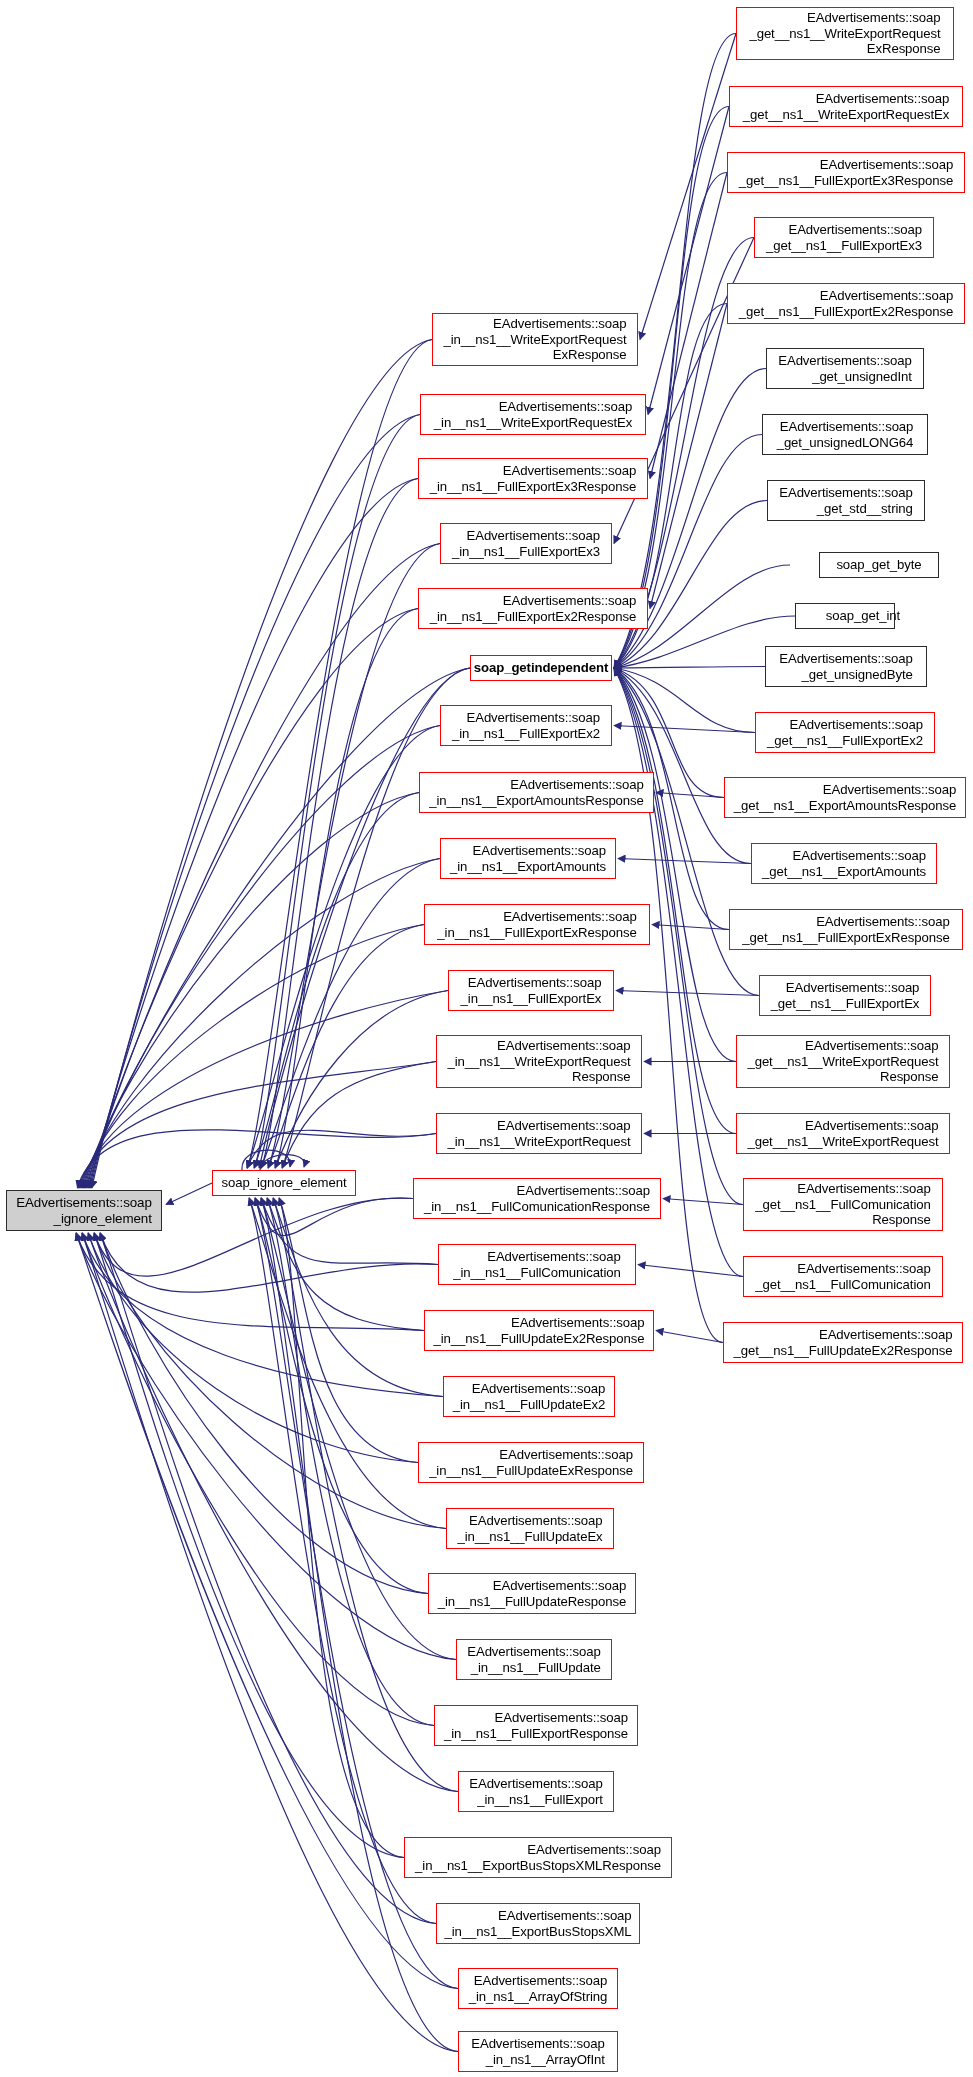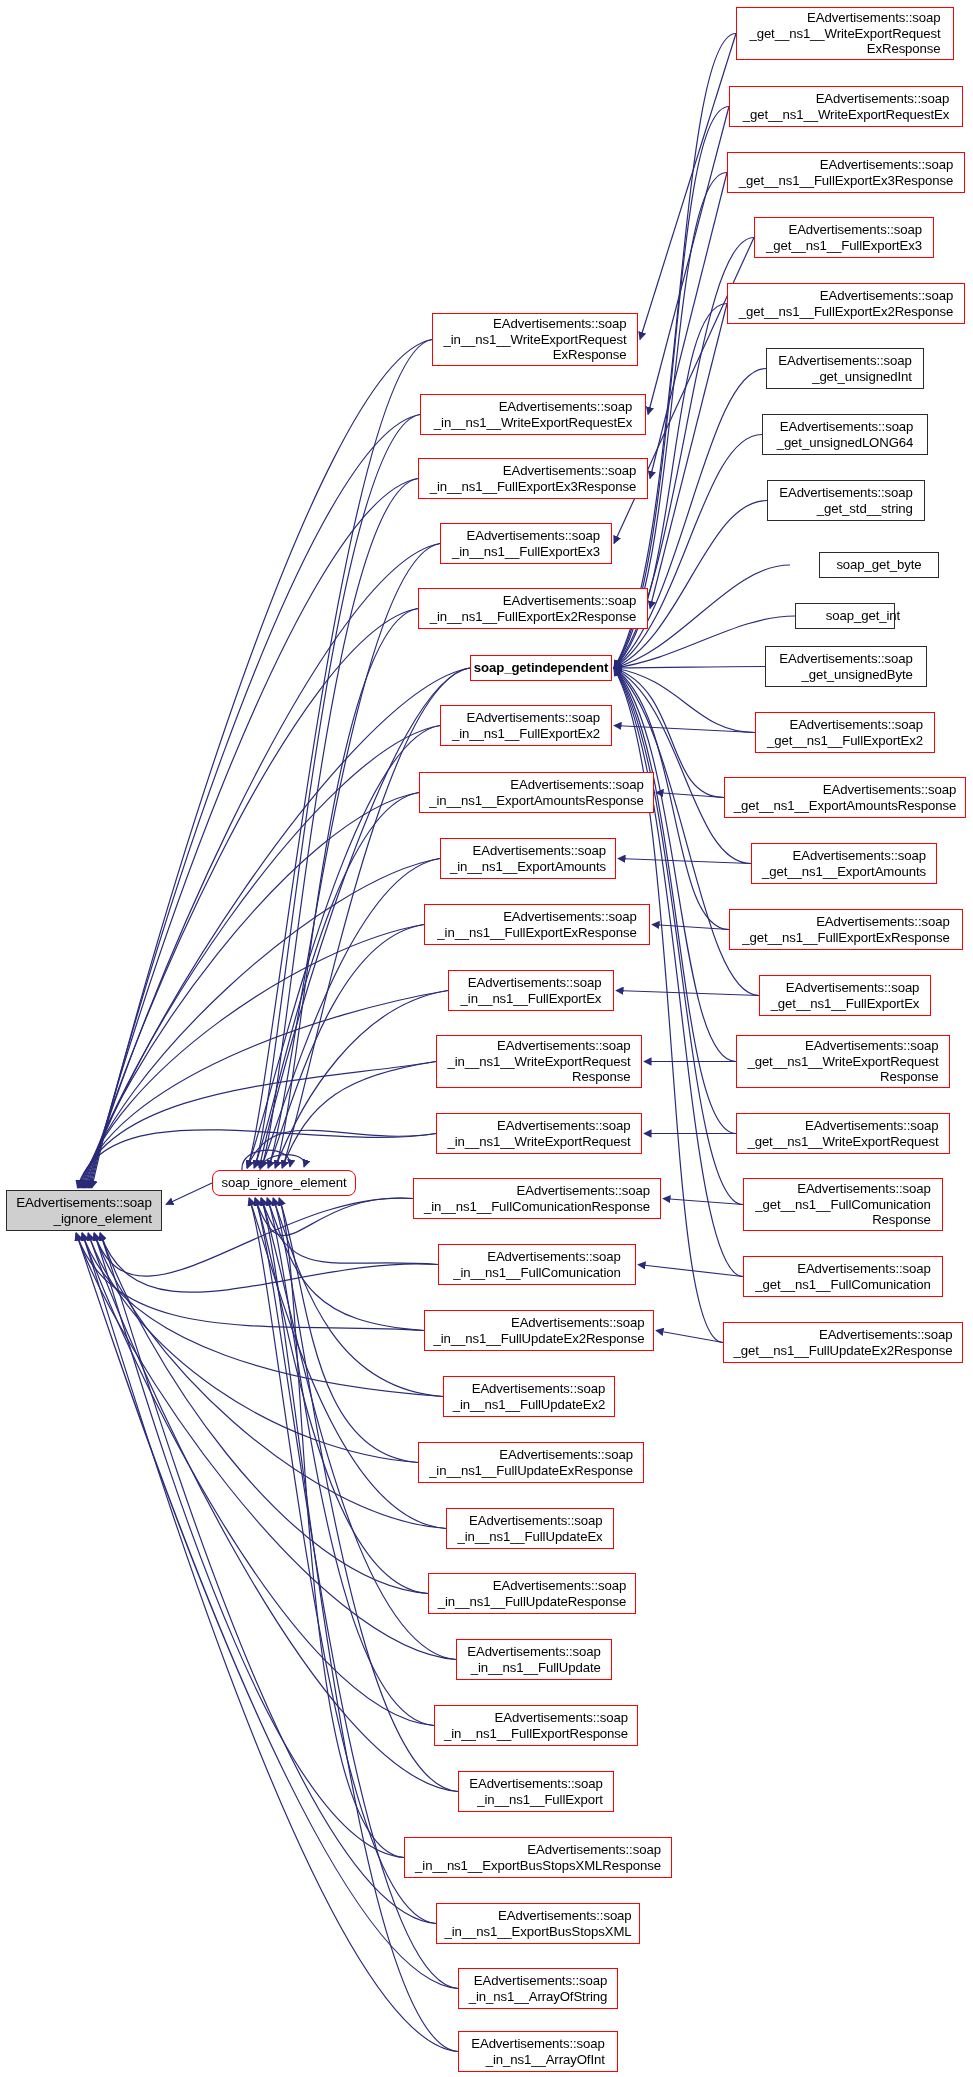--- a/index.html
+++ b/index.html
@@ -132,21 +132,21 @@
         <path d="M 743 1204.5 L 663 1198.5" marker-end="url(#ah)"></path>
         <path d="M 743 1276.5 C 683 1276.5, 682 777.53, 614 668" marker-end="url(#ah)"></path>
         <path d="M 743 1276.5 L 638 1264.5" marker-end="url(#ah)"></path>
         <path d="M 723 1342.5 C 663 1342.5, 682 789.41, 614 668" marker-end="url(#ah)"></path>
         <path d="M 723 1342.5 L 656 1330.5" marker-end="url(#ah)"></path>
         <path d="M 470 668 C 390 678, 285.2 1050, 259.2 1168" marker-end="url(#ah)"></path>
       </g>
   </svg>
 <div class="node root" style="left: 6px; top: 1190px; width: 156px; height: 41px;"><span>EAdvertisements::soap
 _ignore_element</span></div>
-    <div class="node" style="left: 212px; top: 1170px; width: 144px; height: 26px; border-radius: 8px;"><span>soap_ignore_element</span></div>
+    <div class="node" style="left: 212px; top: 1170px; width: 144px; height: 26px;"><span>soap_ignore_element</span></div>
     <div class="node" style="left: 432px; top: 313px; width: 206px; height: 53px;"><span>EAdvertisements::soap
 _in__ns1__WriteExportRequest
 ExResponse</span></div>
     <div class="node" style="left: 420px; top: 394px; width: 226px; height: 41px;"><span>EAdvertisements::soap
 _in__ns1__WriteExportRequestEx</span></div>
     <div class="node" style="left: 418px; top: 458px; width: 230px; height: 41px;"><span>EAdvertisements::soap
 _in__ns1__FullExportEx3Response</span></div>
     <div class="node" style="left: 440px; top: 523px; width: 172px; height: 41px;"><span>EAdvertisements::soap
 _in__ns1__FullExportEx3</span></div>
     <div class="node" style="left: 418px; top: 588px; width: 230px; height: 41px;"><span>EAdvertisements::soap

